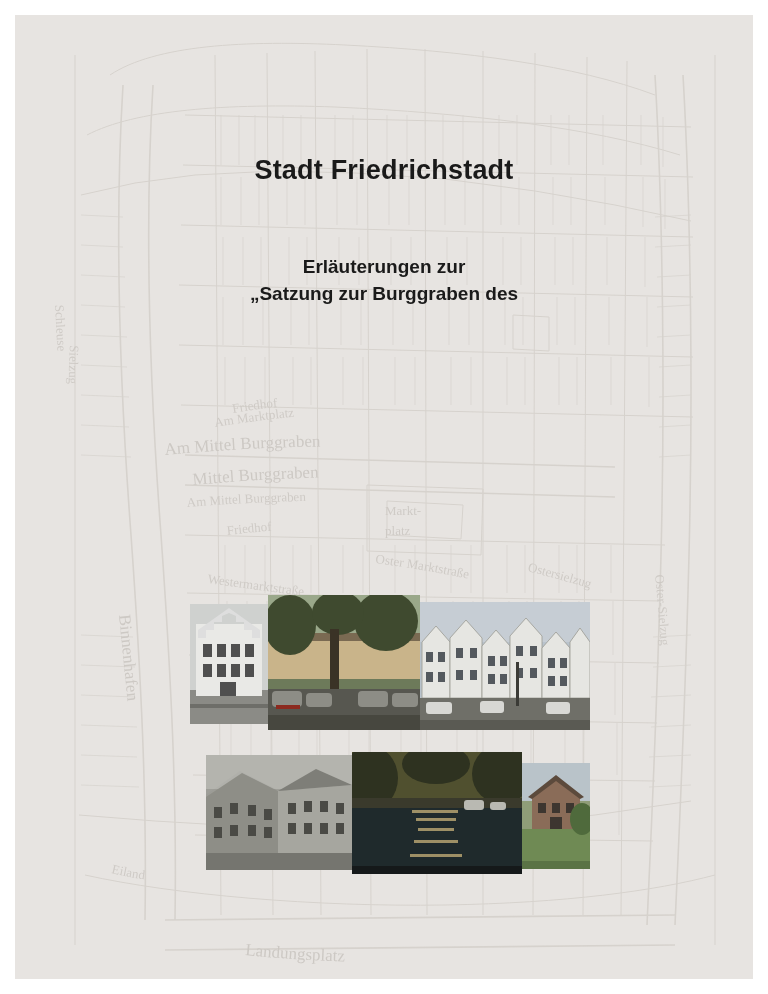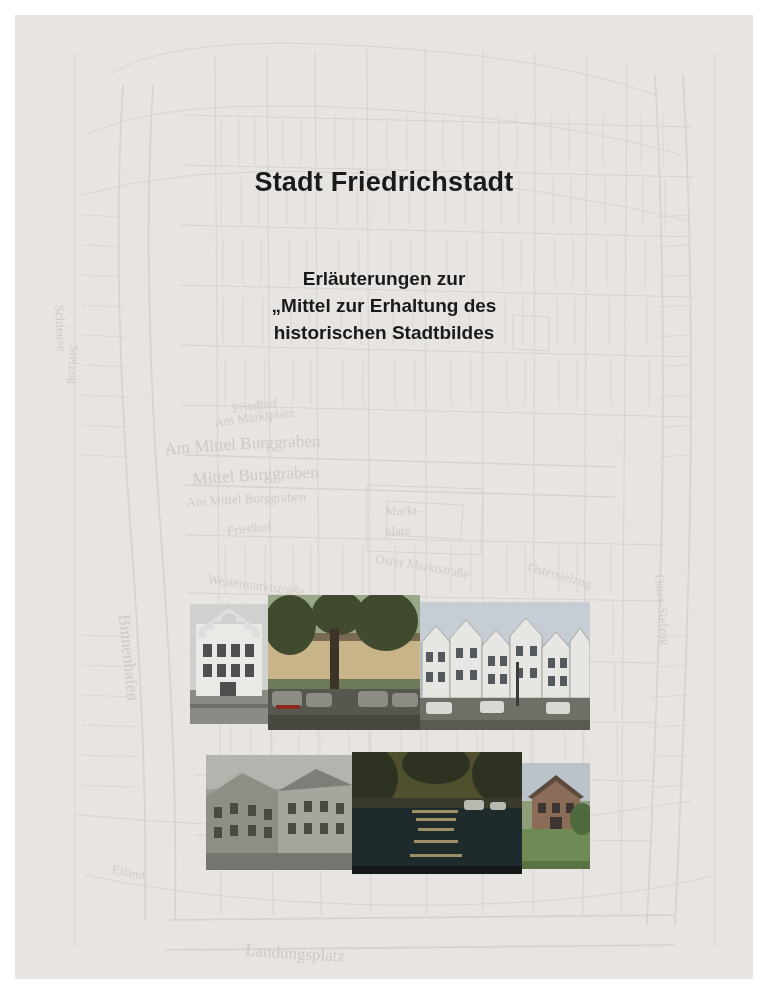--- a/index.html
+++ b/index.html
@@ -52,21 +52,21 @@
     right: 0;
     top: 140px;
     text-align: center;
     z-index: 3;
   }
   .main-title {
     font-size: 27px;
     font-weight: bold;
     color: #1a1a1a;
     letter-spacing: 0.2px;
-    margin: 12px;
+    margin: 0;
   }
   .subtitle-block {
     margin-top: 68px;
     font-size: 19px;
     font-weight: bold;
     color: #1a1a1a;
     line-height: 1.42;
   }
   .subtitle-line {
     display: block;
@@ -220,22 +220,21 @@
           <text class="maplabel"><textPath href="#c16">Eiland</textPath></text>
           <text class="maplabel"><textPath href="#c17">Friedhof</textPath></text>
         </g>
       </svg>
     </div>
 
     <div class="title-block">
       <h1 class="main-title">Stadt Friedrichstadt</h1>
       <div class="subtitle-block">
         <span class="subtitle-line">Erläuterungen zur</span>
-        <span class="subtitle-line">„Mittel zur Erhaltung des</span>
-        <span class="subtitle-line">historischen Stadtbildes</span>
+        <span class="subtitle-line">„Satzung zur Burggraben des</span>
       </div>
     </div>
 
     <div class="collage">
 
       <div class="photo p1">
         <svg viewBox="0 0 78 120" preserveAspectRatio="none">
           <rect width="78" height="120" fill="#cfd1cf"></rect>
           <rect y="86" width="78" height="34" fill="#8b8b86"></rect>
           <rect x="6" y="20" width="66" height="72" fill="#e9e9e6"></rect>

